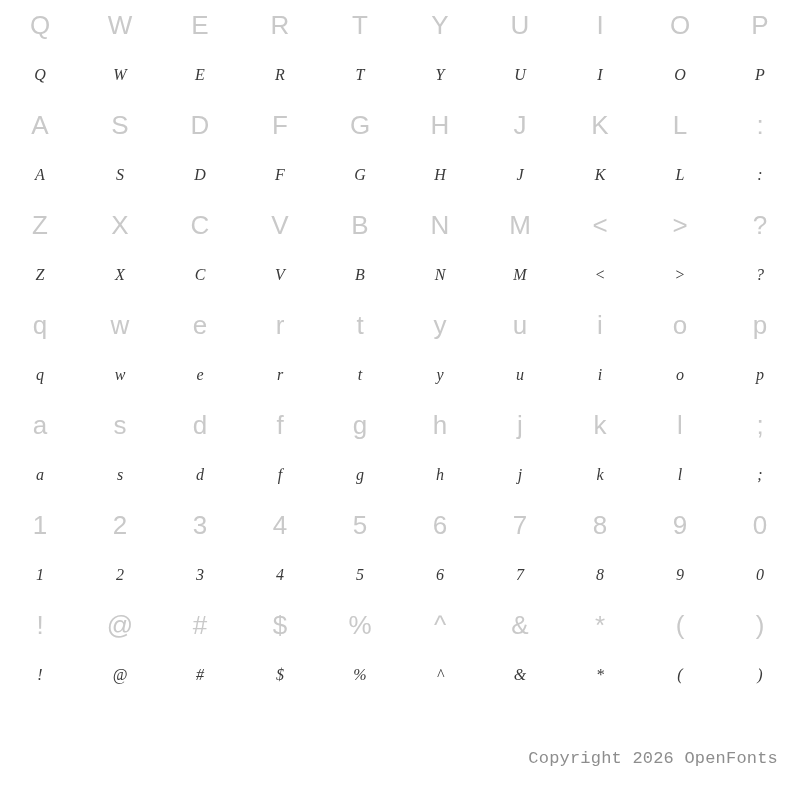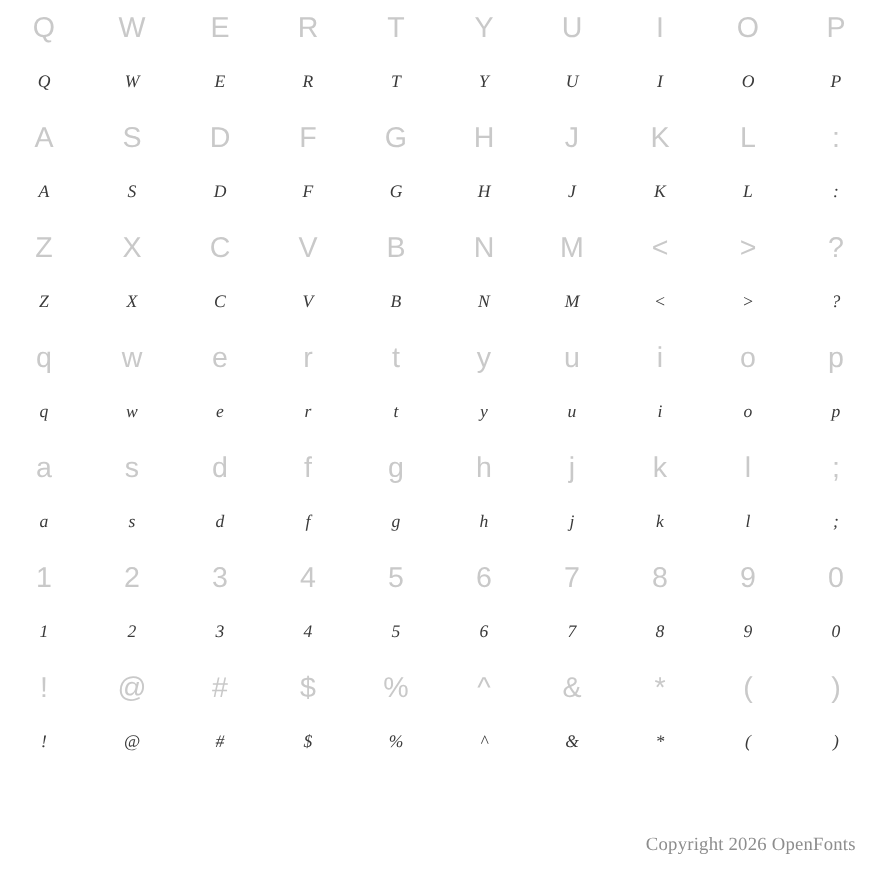--- a/index.html
+++ b/index.html
@@ -53,22 +53,22 @@
   .cell.glyph {
     font-family: "Liberation Serif", serif;
     font-style: italic;
     color: #3a3a3a;
     line-height: 1;
   }
 
   #copyright {
     position: absolute;
     right: 22px;
-    bottom: 22px;
-    font-family: Liberation Serif, serif;
+    bottom: 32px;
+    font-family: Liberation Mono, monospace;
     font-size: 17px;
     color: #8d8d8d;
     letter-spacing: 0.2px;
     white-space: nowrap;
     text-align: center;
   }
 </style>
 </head>
 <body>
 

